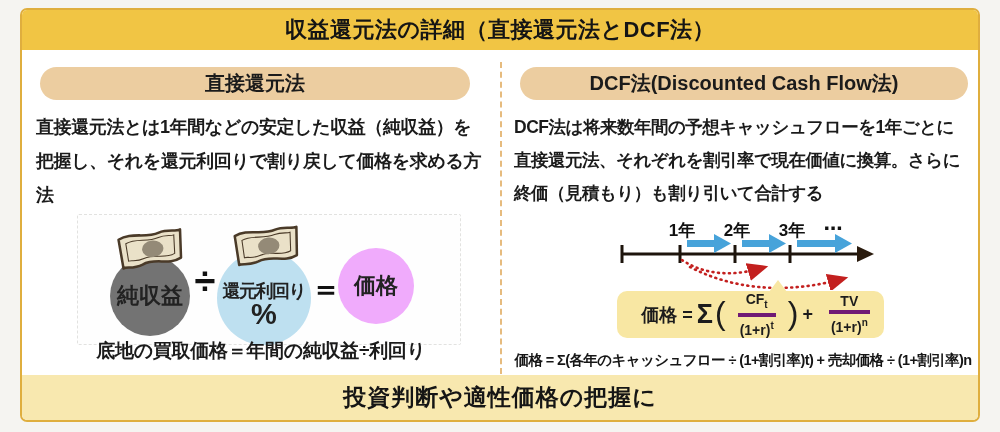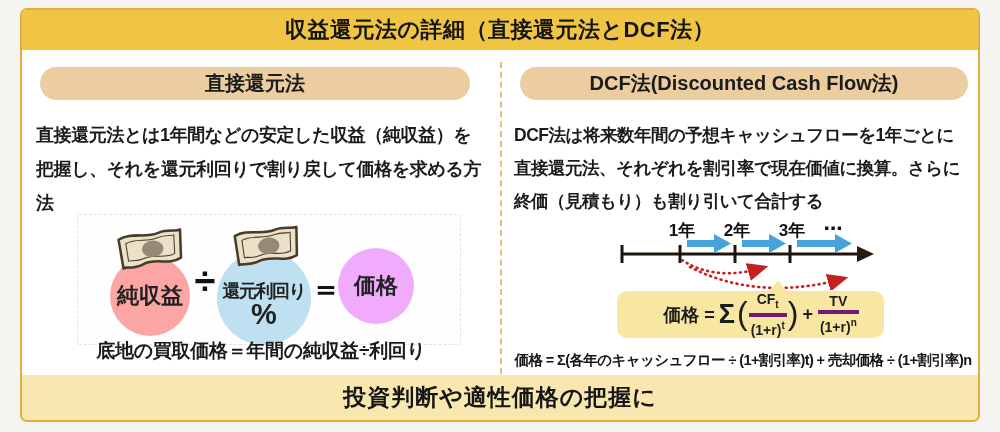--- a/index.html
+++ b/index.html
@@ -37,33 +37,33 @@
     border-left:2px dashed #e6bb7e;
   }
   .pill {
     position:absolute; height:33px; border-radius:17px;
     background:#eccda0;
     display:flex; align-items:center; justify-content:center;
     font-size:20px; font-weight:700; color:#1b1b1b;
   }
   .pill.left-pill  { left:18px;  top:57px; width:430px; }
   .pill.right-pill { left:498px; top:57px; width:448px; }
-  .body-text { position:absolute; font-weight:700; color:#1b1b1b;margin-top:8px; }
+  .body-text { position:absolute; font-weight:700; color:#1b1b1b; }
   .left-body  { left:14px;  top:100px; width:458px; font-size:18px;   line-height:34px; letter-spacing:-0.4px; }
   .right-body { left:492px; top:101px; width:466px; font-size:17.5px; line-height:33px; letter-spacing:-0.5px; }
   .illo-box {
     position:absolute; left:55px; top:204px; width:384px; height:131px;
     border:1px dashed #e2e2e0; border-radius:2px; background:#fefefe;
   }
   .circle {
     position:absolute; border-radius:50%;
     display:flex; flex-direction:column; align-items:center; justify-content:center;
     font-weight:700; color:#222;
   }
-  .circle-green  { left:88px;  top:246px; width:80px; height:80px; background:#fca5a5; font-size:22px; }
+  .circle-green  { left:88px;  top:246px; width:80px; height:80px; background:#737373; font-size:22px; }
   .circle-blue   { left:195px; top:241px; width:94px; height:94px; background:#bee0f0; font-size:18px; }
   .circle-orange { left:316px; top:238px; width:76px; height:76px; background:#f0abfc; font-size:22px; }
   .circle-blue .pct { font-size:29px; line-height:26px; margin-top:-2px; font-weight:800; }
   .circle-blue .cap-label { letter-spacing:-1.5px; margin-top:10px; }
   .op {
     position:absolute; font-weight:800; color:#111; text-align:center;
   }
   .op-divide { left:167px; top:249px; width:32px; height:44px; font-size:38px; line-height:44px; }
   .op-equals { left:287px; top:259px; width:34px; height:40px; font-size:30px; line-height:40px; }
   .bill { position:absolute; }
@@ -81,21 +81,21 @@
     font-weight:800; font-size:18px; color:#1c1c1c;padding-left:22px;
   }
   .bubble::before {
     content:""; position:absolute; left:152px; top:-11px;
     border-left:9px solid transparent; border-right:9px solid transparent;
     border-bottom:12px solid #f8e7a3;
   }
   .bubble .sigma { font-size:27px; font-weight:700; margin:0 2px 0 4px; }
   .bubble .bigparen { font-size:32px; font-weight:400; margin-top:-3px; }
   .bubble .plus { margin:0 4px; }
-  .frac { display:inline-flex; flex-direction:column; align-items:center; font-size:14px; line-height:15px; margin:0 1px; }
+  .frac { display:inline-flex; flex-direction:column; align-items:center; font-size:14px; line-height:15px; margin:0 12px; }
   .frac .den { border-top:4px solid #701a75; padding:1px 2px 0 2px; }
   .frac .num { padding:0 2px 1px 2px; }
   .frac sub, .frac sup { font-size:10px; font-weight:800; }
   .plain-formula {
     position:absolute; left:482px; top:341px; width:478px; text-align:center;
     font-size:14.5px; font-weight:700; letter-spacing:-0.6px; color:#161616;
   }
 </style>
 </head>
 <body>

